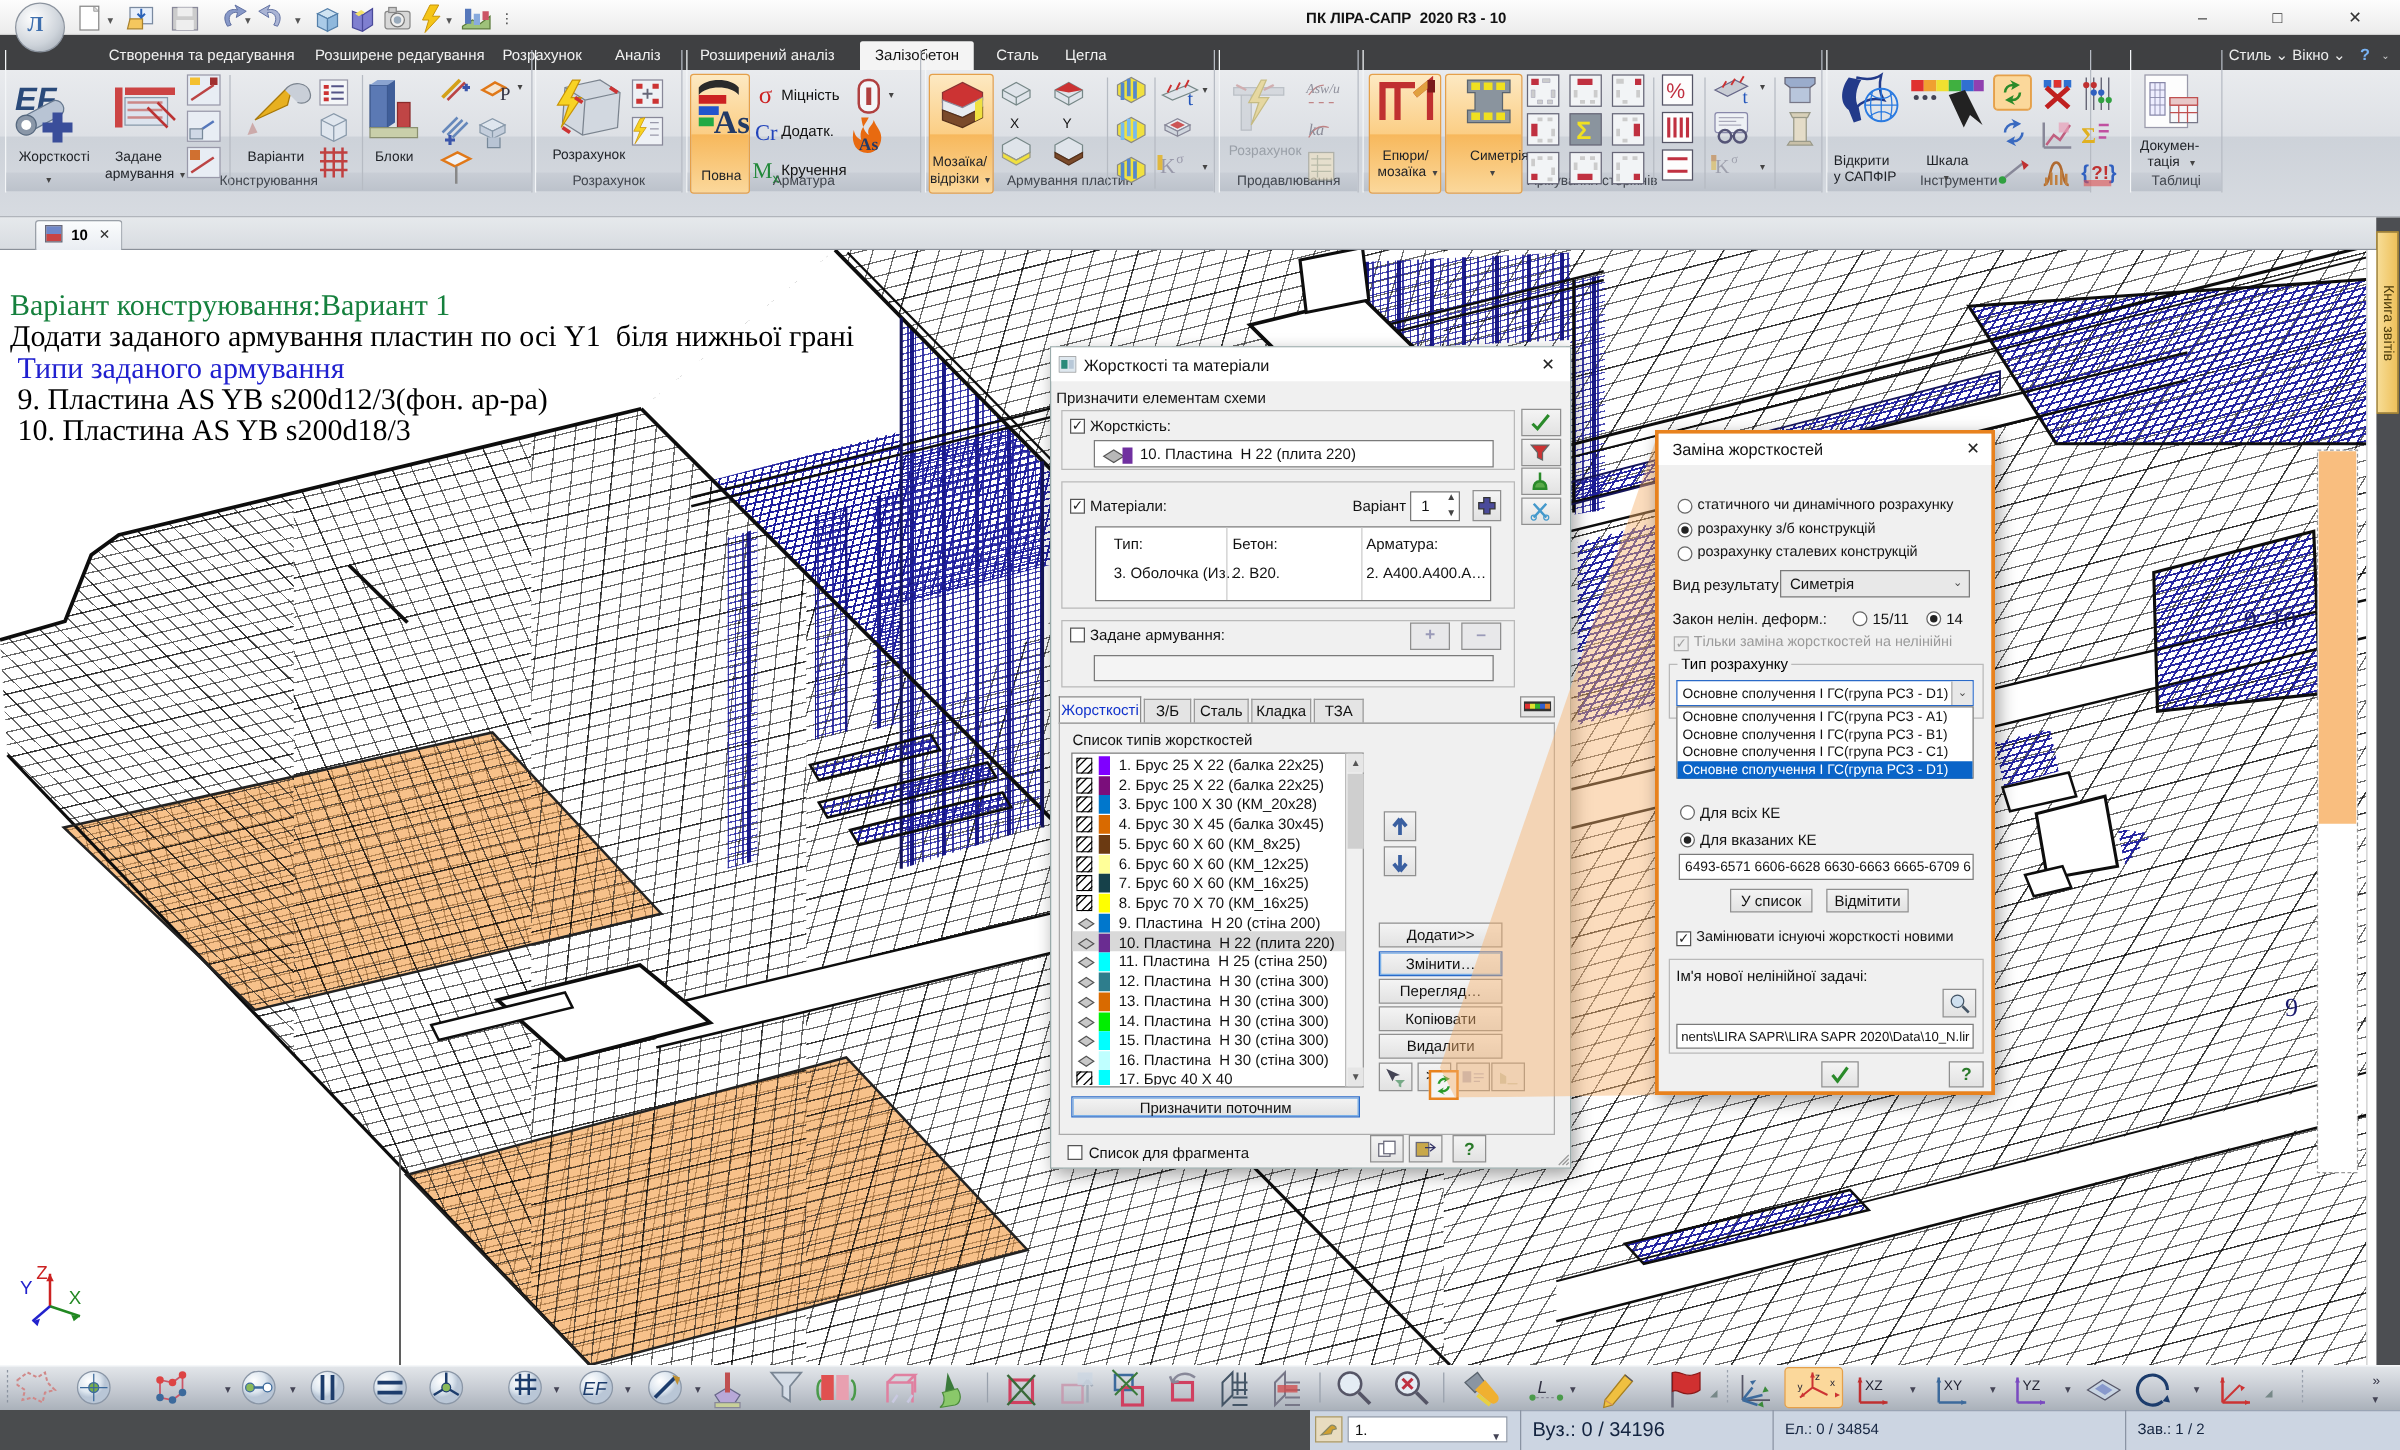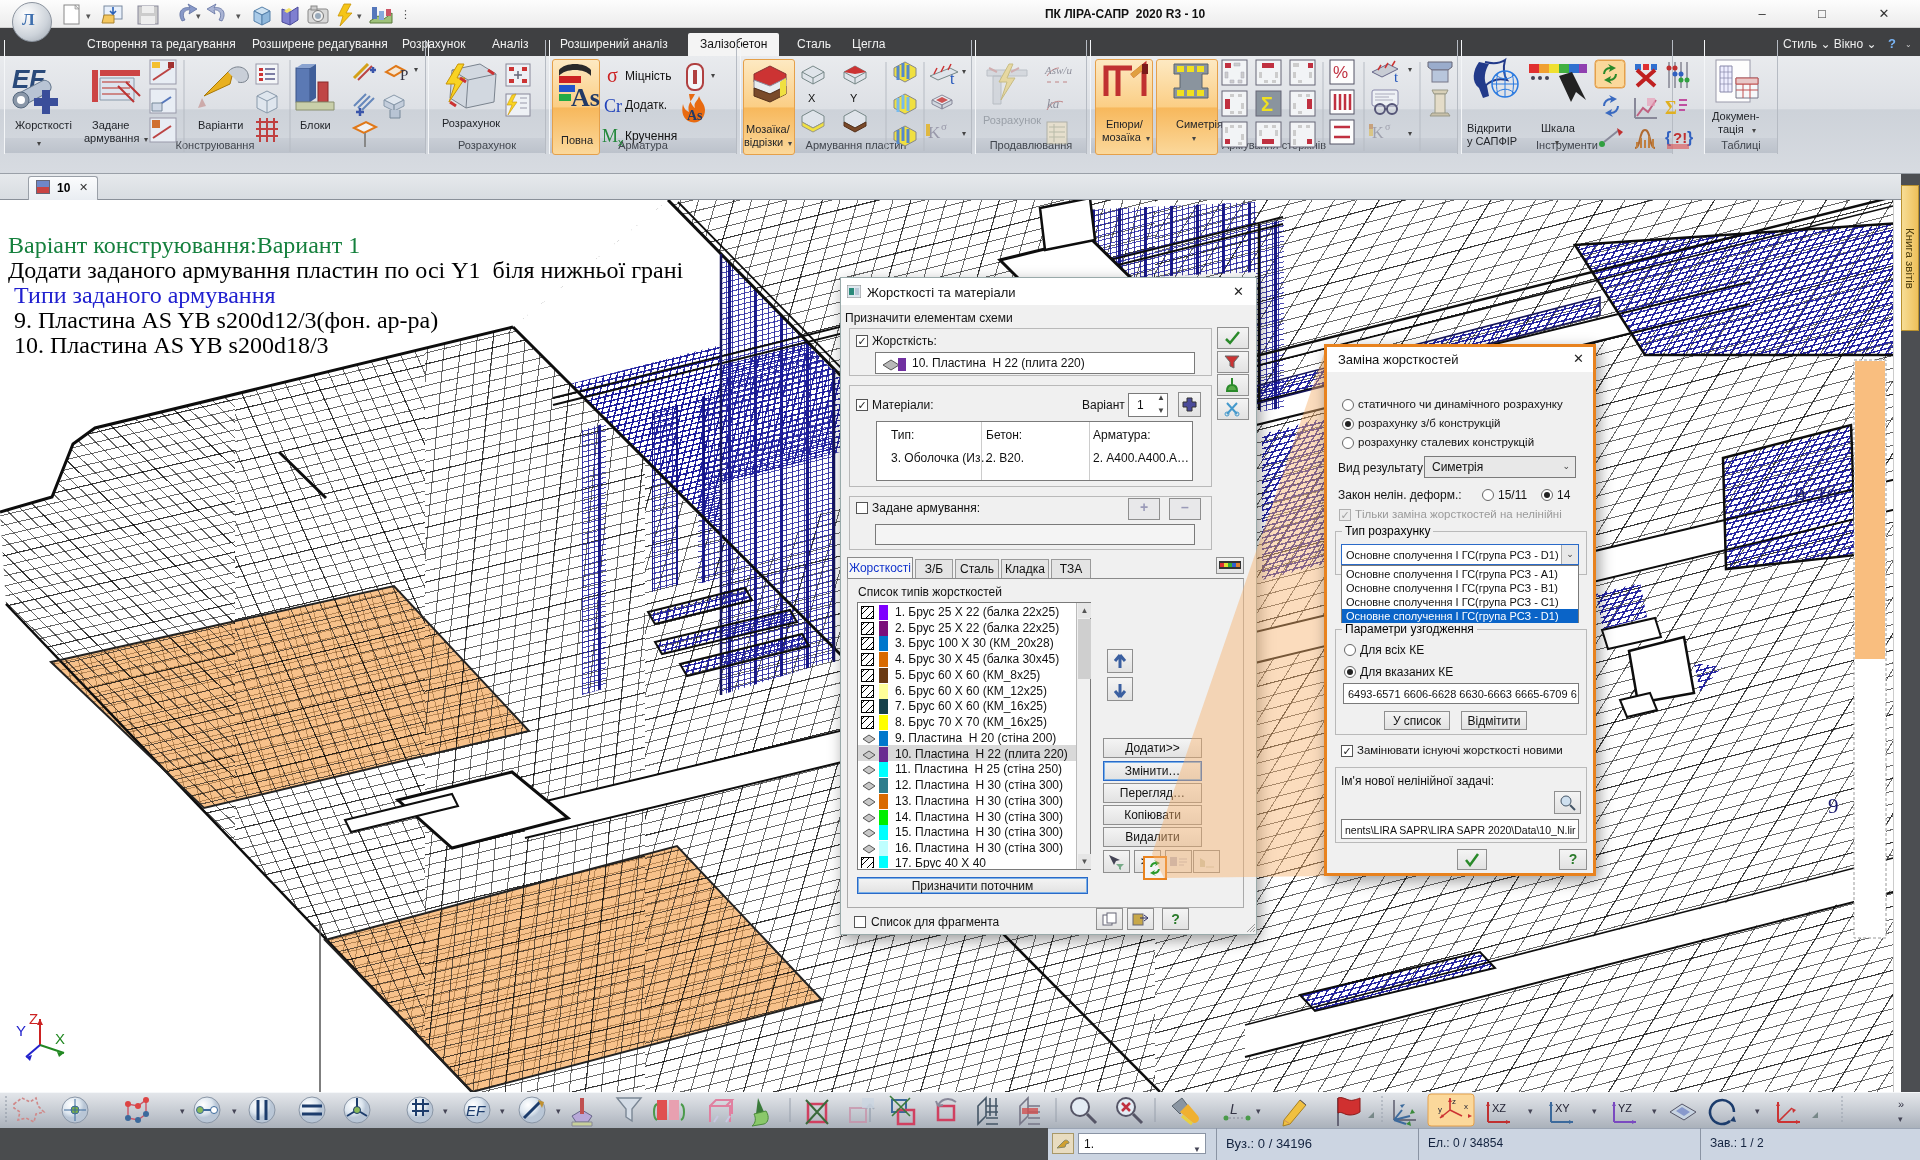--- a/index.html
+++ b/index.html
@@ -886,21 +886,21 @@
 </div>
 
 <div class="abs" id="statusbar" style="left:0;top:1128px;width:1920px;height:32px;background:#4a4c4e;"></div>
 <div id="status-content">
  <div class="abs" style="left:1048px;top:1128px;width:872px;height:32px;background:#ccd5e2;border-top:1px solid #9aa4b4;"></div>
  <div class="abs" style="left:1052px;top:1133px;width:22px;height:21px;background:#e8dcc0;border:1px solid #a89868;"><svg width="16" height="16" style="margin:2px;">
         <path d="M2 12L9 5c2-2 5 0 5 2l-3 1-1 3z" fill="#d0a030" stroke="#886"></path>
       </svg></div>
  <div class="abs" style="left:1078px;top:1133px;width:128px;height:21px;background:#fff;border:1px solid #8a94a4;font-size:12px;color:#111;line-height:20px;padding-left:5px;">1.<span class="abs" style="right:4px;top:6px;font-size:8px;color:#445;">▼</span></div>
  <div class="abs" style="left:1216px;top:1128px;width:1px;height:32px;background:#8a94a4;"></div>
- <div class="abs" style="left:1226px;top:1136px;font-size:13px;color:#13233f;">Вуз.: 0 / 34196</div>
+ <div class="abs" style="left:1226px;top:1136px;font-size:16px;color:#13233f;">Вуз.: 0 / 34196</div>
  <div class="abs" style="left:1418px;top:1128px;width:1px;height:32px;background:#8a94a4;"></div>
  <div class="abs" style="left:1428px;top:1136px;font-size:12px;color:#13233f;">Ел.: 0 / 34854</div>
  <div class="abs" style="left:1700px;top:1128px;width:1px;height:32px;background:#8a94a4;"></div>
  <div class="abs" style="left:1710px;top:1136px;font-size:12px;color:#13233f;">Зав.: 1 / 2</div>
  <div class="abs" style="left:1060px;top:1092px;width:1px;height:0px;"></div>
 </div>
 
 <div class="abs dlg" id="dlg1" style="left:840px;top:277px;width:417px;height:658px;z-index:20;border:1px solid #9aa;">
  <div class="dtitle">
       <svg class="abs" style="left:6px;top:7px;" width="14" height="13">
@@ -1201,23 +1201,20 @@
       <span class="abs" style="left:4px;top:4px;font-size:11px;">Основне сполучення І ГС(група РСЗ - D1)</span>
   <span class="abs" style="right:0;top:0;width:17px;height:19px;background:#e8e8e8;border-left:1px solid #aaa;font-size:9px;color:#444;text-align:center;line-height:19px;">⌄</span>
     </div>
  <div class="abs" style="left:14px;top:218px;width:238px;height:58px;background:#fff;border:1px solid #7a7a7a;z-index:5;">
   <div class="lbl" style="left:4px;top:2px;font-size:11px;">Основне сполучення І ГС(група РСЗ - А1)</div>
   <div class="lbl" style="left:4px;top:16px;font-size:11px;">Основне сполучення І ГС(група РСЗ - В1)</div>
   <div class="lbl" style="left:4px;top:30px;font-size:11px;">Основне сполучення І ГС(група РСЗ - С1)</div>
   <div class="abs" style="left:0;top:43px;width:236px;height:14px;background:#0a64c8;"></div>
   <div class="lbl" style="left:4px;top:44px;font-size:11px;color:#fff;">Основне сполучення І ГС(група РСЗ - D1)</div>
  </div>
- <div class="grpbox" style="left:8px;top:282px;width:252px;height:106px;">
-      <span class="abs" style="left:6px;top:-8px;background:#f0f0f0;font-size:12px;padding:0 3px;white-space:nowrap;">Параметри узгодження</span>
-    </div>
  <div class="rb" style="left:17px;top:297px;"></div>
     <div class="lbl" style="left:33px;top:296px;">Для всіх КЕ</div>
  <div class="rb sel" style="left:17px;top:319px;"></div>
     <div class="lbl" style="left:33px;top:318px;">Для вказаних КЕ</div>
  <div class="fld" style="left:16px;top:336px;width:236px;height:21px;">
       <span class="abs" style="left:4px;top:4px;font-size:11px;">6493-6571 6606-6628 6630-6663 6665-6709 6</span>
     </div>
  <div class="btn" style="left:57px;top:364px;width:66px;height:19px;line-height:18px;">У список</div>
  <div class="btn" style="left:134px;top:364px;width:66px;height:19px;line-height:18px;">Відмітити</div>
  <div class="cb" style="left:14px;top:398px;">✓</div>

